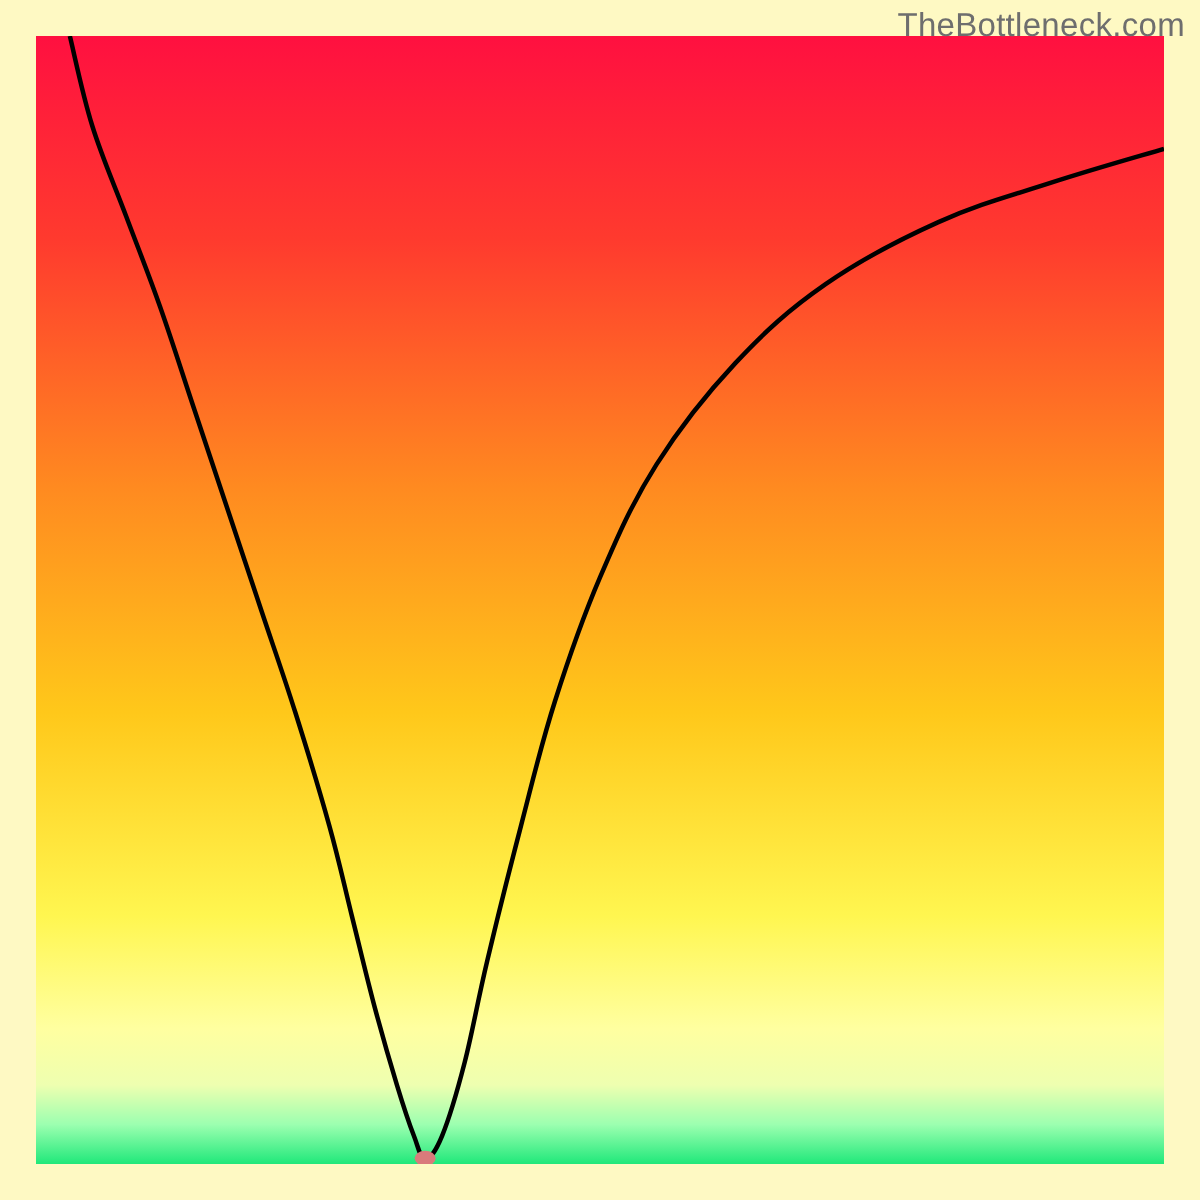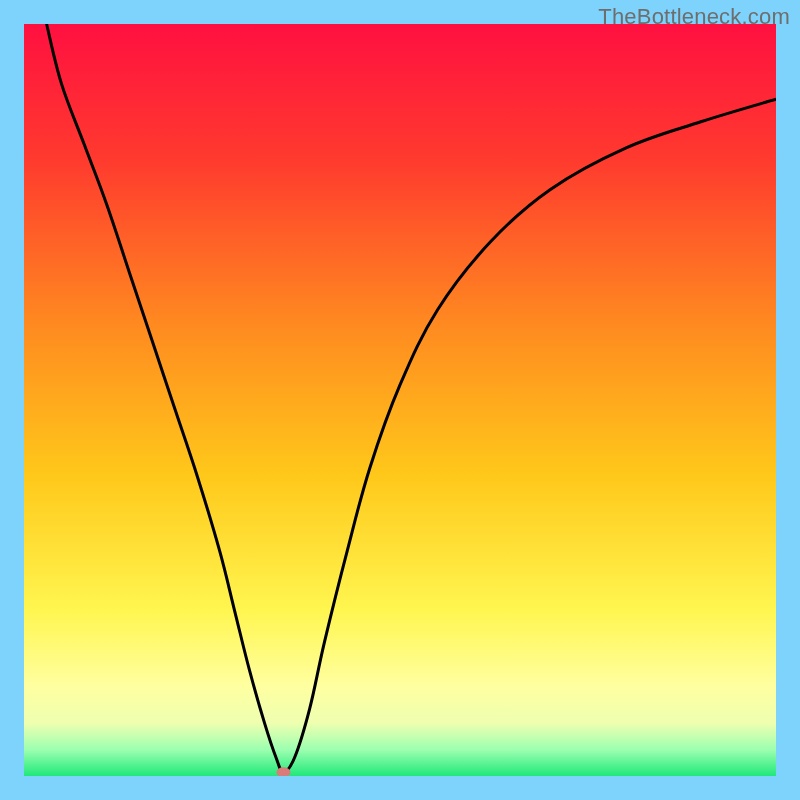--- a/index.html
+++ b/index.html
@@ -8,21 +8,21 @@
     width: 800px;
     height: 800px;
     background: #000;
     font-family: Arial, Helvetica, sans-serif;
     overflow: hidden;
   }
   .frame {
     position: relative;
     width: 800px;
     height: 800px;
-    background: #7dd3fc;
+    background: #fef9c3;
   }
   .attribution {
     position: absolute;
     top: 4px;
     right: 10px;
     color: #6e6e6e;
     font-size: 22px;
     font-weight: 500;
     letter-spacing: 0.2px;
     z-index: 10;

